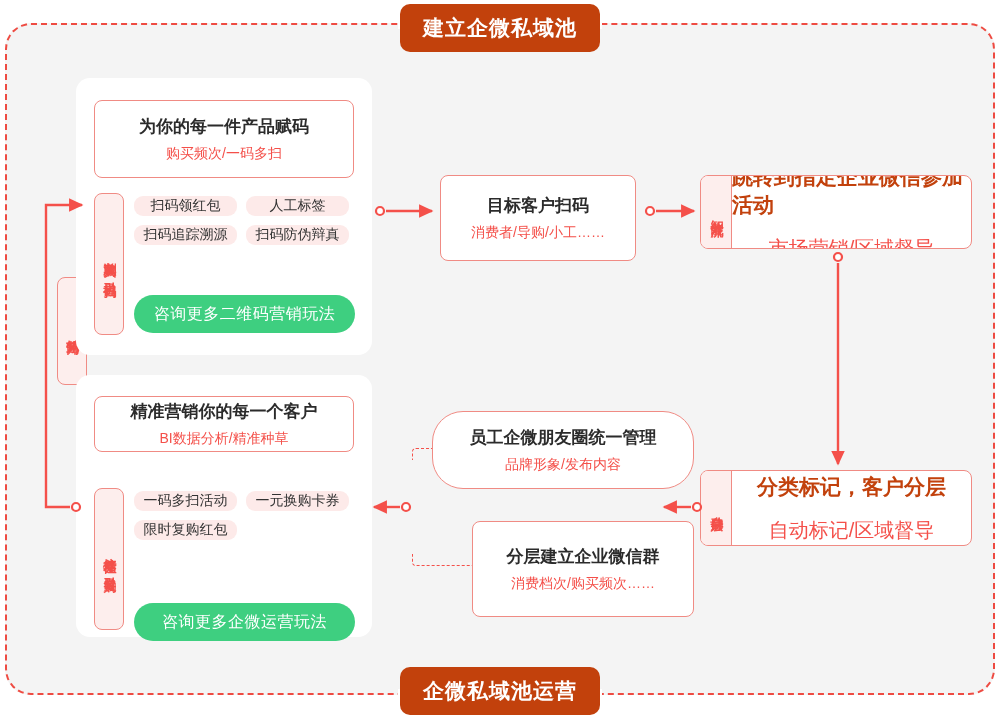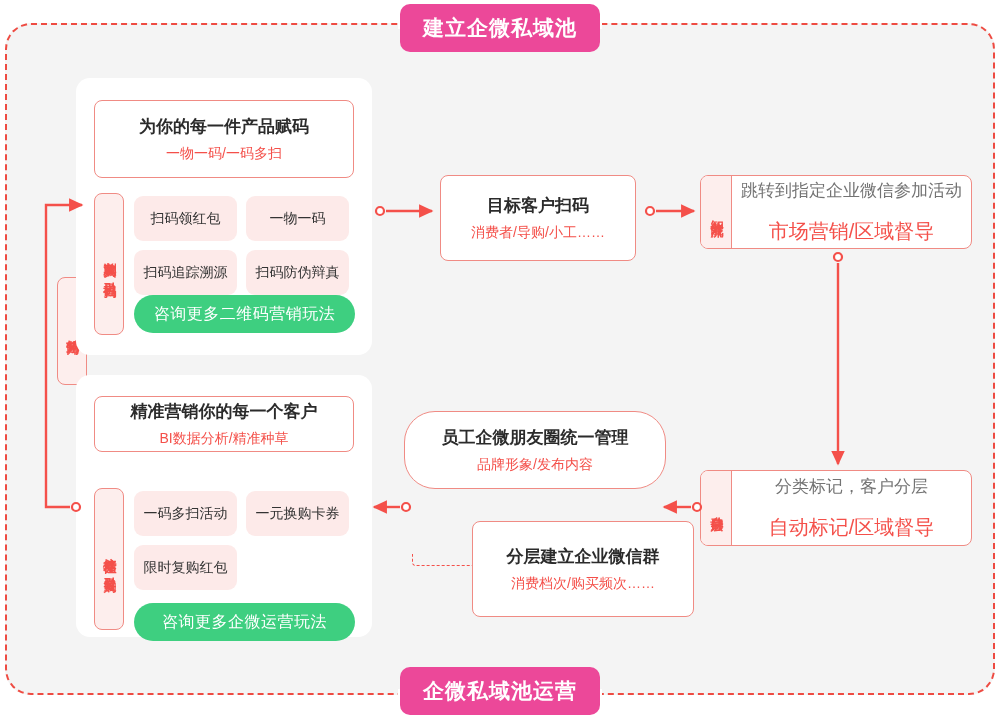--- a/index.html
+++ b/index.html
@@ -15,21 +15,21 @@
     position:absolute;left:5px;top:23px;width:990px;height:672px;
     box-sizing:border-box;
     background:#f4f4f4;
     border:2px dashed #ee4b42;
     border-radius:26px;
   }
 
   
   .banner{
     position:absolute;
-    background:#ec4899;
+    background:#c2410c;
     color:#ffffff;
     border-radius:10px;
     display:flex;align-items:center;justify-content:center;
     font-size:21px;font-weight:bold;letter-spacing:1px;
     z-index:40;
   }
   .banner-top{left:400px;top:4px;width:200px;height:48px;}
   .banner-bottom{left:400px;top:667px;width:200px;height:48px;}
 
   
@@ -47,21 +47,21 @@
     display:flex;flex-direction:column;align-items:center;justify-content:center;
   }
   .hbox .t1{font-size:17px;font-weight:bold;color:#2b2b2b;line-height:1.5;}
   .hbox .t2{font-size:14px;color:#f4504a;line-height:1.6;margin-top:3px;}
 
   .hbox-a{left:94px;top:100px;width:260px;height:78px;}
   .hbox-b{left:94px;top:396px;width:260px;height:56px;}
 
   
   .hbox-c{left:440px;top:175px;width:196px;height:86px;}
-  .hbox-e{left:404px;top:411px;width:262px;height:78px;border-radius:31px;}
+  .hbox-e{left:432px;top:411px;width:262px;height:78px;border-radius:31px;}
   .hbox-f{left:428px;top:521px;width:222px;height:96px;margin-left:44px;}
 
   
   .tagbox{
     position:absolute;box-sizing:border-box;
     border:1px solid #f08b84;border-radius:8px;background:#ffffff;
     display:flex;overflow:hidden;
   }
   .tagbox .vtag{
     width:30px;flex:0 0 30px;
@@ -69,21 +69,21 @@
     border-right:1px solid #f08b84;
     color:#f4504a;font-size:13px;font-weight:bold;
     display:flex;align-items:center;justify-content:center;
     writing-mode:vertical-rl;text-orientation:upright;
     letter-spacing:1px;line-height:1.15;
   }
   .tagbox .body{
     flex:1;display:flex;flex-direction:column;
     align-items:center;justify-content:center;
   }
-  .tagbox .t1{font-size:17px;font-weight:normal;color:#737373;}
+  .tagbox .t1{font-size:21px;font-weight:bold;color:#c2410c;}
   .tagbox .t2{font-size:20px;color:#f4504a;margin-top:16px;}
 
   .tagbox-d{left:700px;top:175px;width:272px;height:74px;}
   .tagbox-g{left:700px;top:470px;width:272px;height:76px;}
 
   
   .side-tag{
     position:absolute;box-sizing:border-box;
     border:1px solid #f08b84;border-radius:8px;
     background:#fdeeed;color:#f4504a;
@@ -94,21 +94,21 @@
   }
   .side-tag-1{left:94px;top:193px;width:30px;height:142px;}
   .side-tag-2{left:94px;top:488px;width:30px;height:142px;}
   .side-tag-loop{left:57px;top:277px;width:30px;height:108px;}
 
   
   .chips{position:absolute;display:grid;grid-template-columns:103px 103px;gap:9px;}
   .chips-1{left:134px;top:196px;}
   .chips-2{left:134px;top:491px;}
   .chip{
-    height:45px;background:#fdeae9;border-radius:9px;
+    height:20px;background:#fdeae9;border-radius:9px;
     display:flex;align-items:center;justify-content:center;
     font-size:14px;color:#333333;
   }
 
   
   .gbtn{
     position:absolute;height:38px;
     background:#3ecf80;color:#ffffff;border-radius:19px;
     display:flex;align-items:center;justify-content:center;
     font-size:16px;letter-spacing:.5px;
@@ -203,30 +203,30 @@
   </div>
 
   <div class="side-tag side-tag-loop">
     <span>营销闭环</span>
   </div>
 
   <div class="card card-top"></div>
 
   <div class="hbox hbox-a">
     <div class="t1">为你的每一件产品赋码</div>
-    <div class="t2">一物一码/一码多扫</div>
+    <div class="t2">购买频次/一码多扫</div>
   </div>
 
   <div class="side-tag side-tag-1">
     <span>刺激购买 引导扫码</span>
   </div>
 
   <div class="chips chips-1">
     <div class="chip">扫码领红包</div>
-    <div class="chip">一物一码</div>
+    <div class="chip">人工标签</div>
     <div class="chip">扫码追踪溯源</div>
     <div class="chip">扫码防伪辩真</div>
   </div>
 
   <div class="gbtn gbtn-1">
     <span>咨询更多二维码营销玩法</span>
   </div>
 
   <div class="card card-bottom"></div>
 

